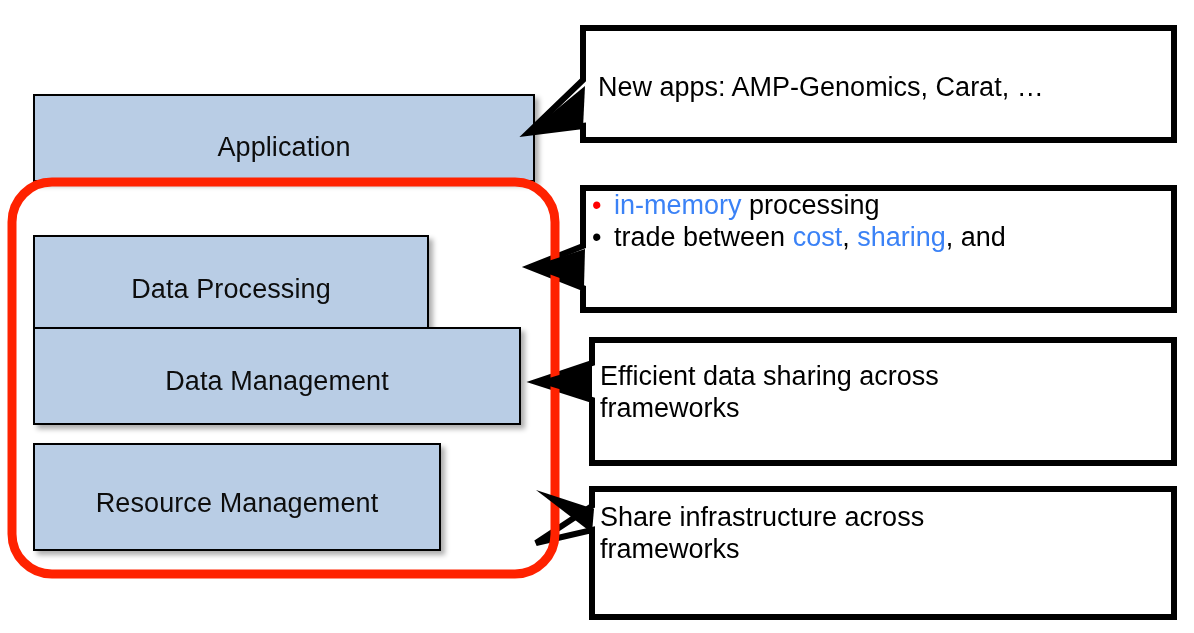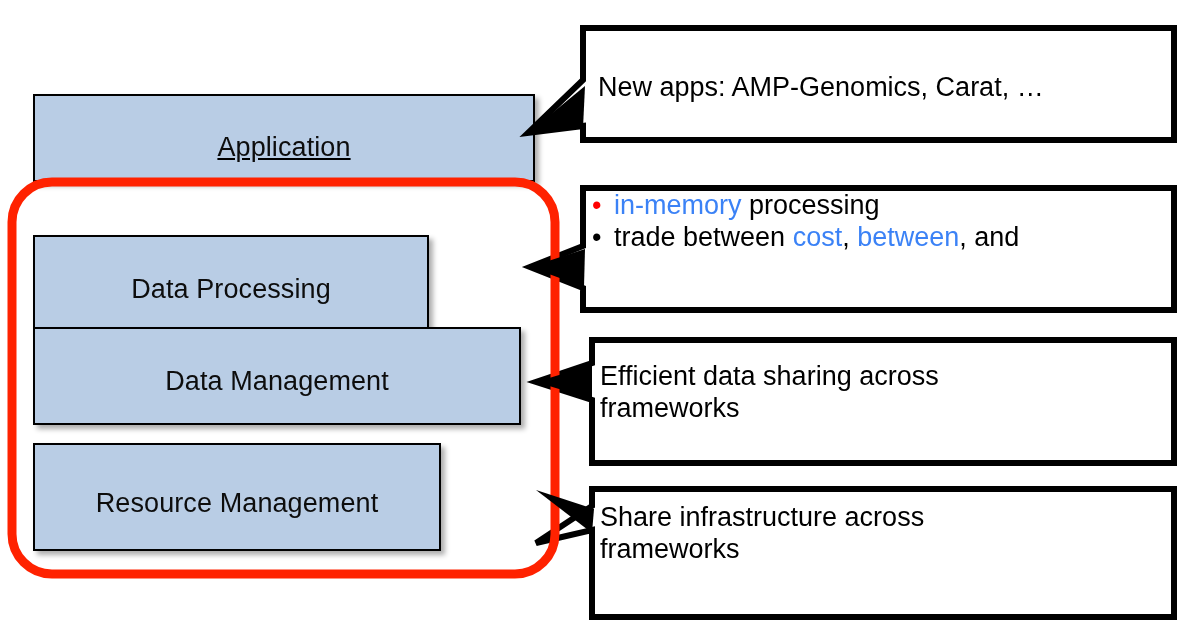--- a/index.html
+++ b/index.html
@@ -30,21 +30,21 @@
     justify-content: center;
   }
   .layer-label {
     font-size: 27px;
     color: #0d0d0d;
     letter-spacing: 0.1px;
     white-space: nowrap;
     line-height: 1;
   }
   
-  .layer-box.app      { left: 33px;  top: 94px;  width: 502px; height: 88px; text-decoration: underline;  }
+  .layer-box.app      { left: 33px;  top: 94px;  width: 502px; height: 88px;  }
   .layer-box.app      .layer-label { transform: translateY(9px); }
   .layer-box.dp       { left: 33px;  top: 208px; width: 396px; height: 98px; margin-top: 27px;  }
   .layer-box.dp       .layer-label { transform: translateY(5px); }
   .layer-box.dm       { left: 33px;  top: 327px; width: 488px; height: 98px;  }
   .layer-box.dm       .layer-label { transform: translateY(5px); }
   .layer-box.rm       { left: 33px;  top: 443px; width: 408px; height: 108px; }
   .layer-box.rm       .layer-label { transform: translateY(6px); }
 
   
   .overlay {
@@ -137,21 +137,21 @@
     <div class="line">New apps: AMP-Genomics, Carat, …</div>
   </div>
 
   <div class="callout-text" id="ct2">
     <div class="bullet-line">
       <span class="bullet red-dot">•</span>
       <span class="line"><span class="red">in-memory</span><span> processing</span></span>
     </div>
     <div class="bullet-line">
       <span class="bullet black-dot">•</span>
-      <span class="line"><span>trade between </span><span class="red">cost</span><span>, </span><span class="red">between</span><span>, and</span></span>
+      <span class="line"><span>trade between </span><span class="red">cost</span><span>, </span><span class="red">sharing</span><span>, and</span></span>
     </div>
   </div>
 
   <div class="callout-text" id="ct3">
     <div class="line">Efficient data sharing across</div>
     <div class="line">frameworks</div>
   </div>
 
   <div class="callout-text" id="ct4">
     <div class="line">Share infrastructure across</div>

